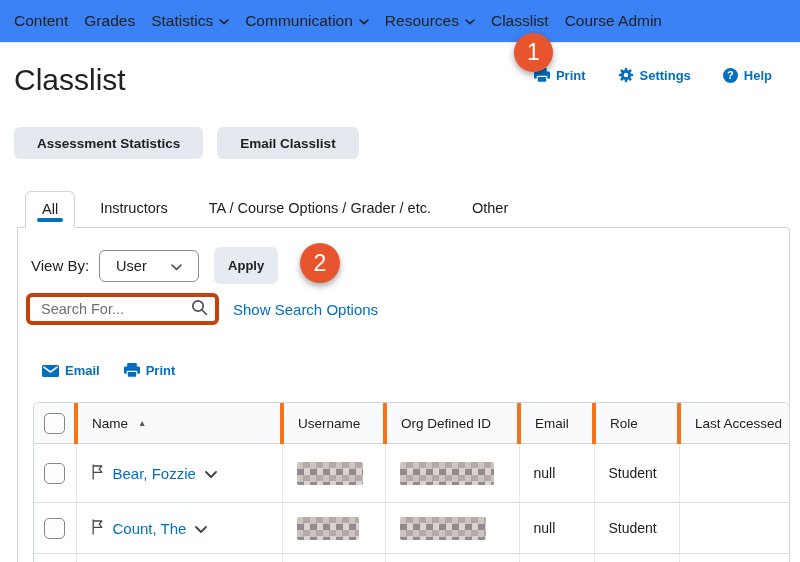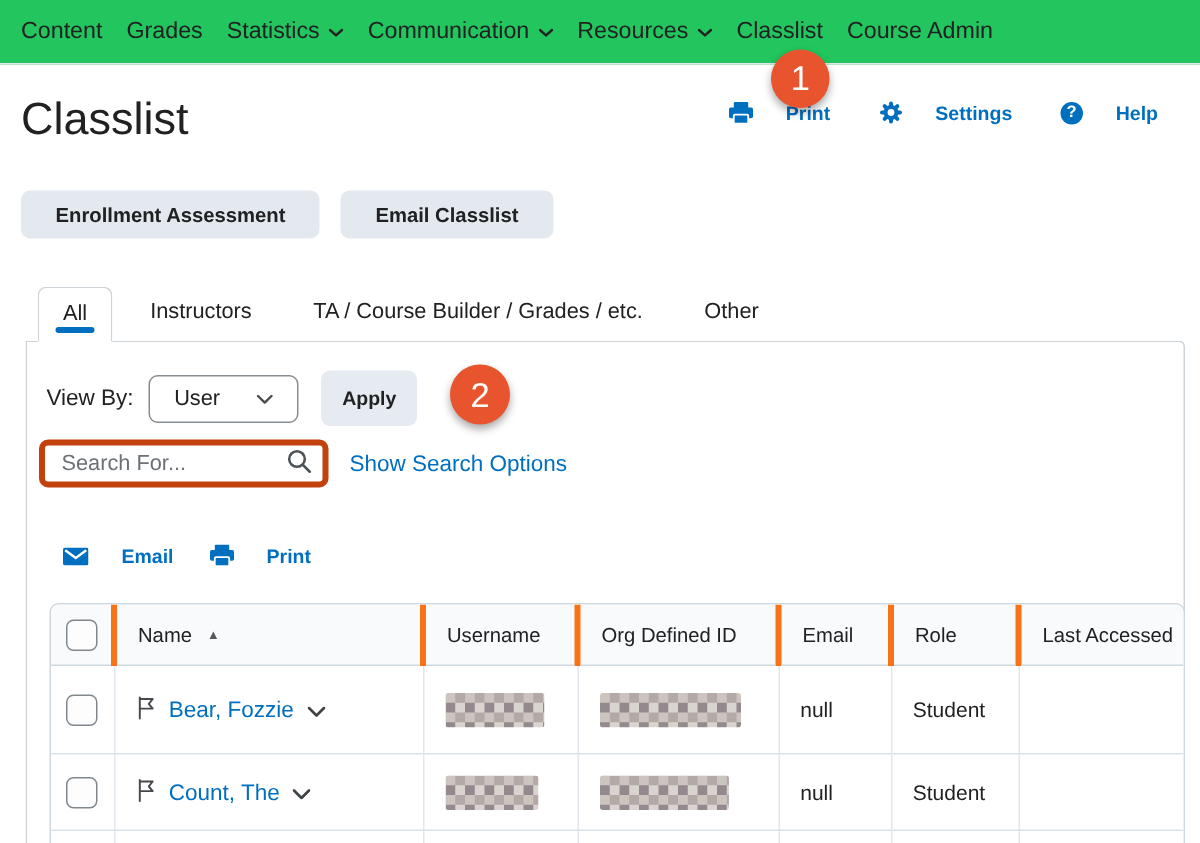--- a/index.html
+++ b/index.html
@@ -6,30 +6,30 @@
   body{
     width:800px;height:562px;overflow:hidden;position:relative;
     background:#fff;color:#202122;
     font-family:"Liberation Sans",sans-serif;
   }
   .screen{width:800px;height:562px;overflow:hidden;position:relative;}
 
   
   .topnav{
     display:flex;align-items:center;height:42px;padding:0 14px;gap:16px;
-    border-bottom:1px solid #e4e7ea;font-size:15.5px;background:#22c55e;
+    border-bottom:1px solid #e4e7ea;font-size:15.5px;background:#3b82f6;
   }
   .nav-item{display:flex;align-items:center;gap:6px;cursor:pointer;white-space:nowrap;}
   .nav-item svg{display:block;margin-top:2px;}
 
   
   .page-header{display:flex;justify-content:space-between;align-items:flex-start;padding:14px 14px 0 14px;}
   .page-title{font-size:30px;font-weight:400;margin:4px 0 0 0;line-height:38px;}
   .header-actions{display:flex;gap:32px;margin-top:10px;padding-right:14px;}
-  .icon-link{display:flex;align-items:center;gap:22px;color:#006fbf;font-weight:bold;font-size:13px;cursor:pointer;}
+  .icon-link{display:flex;align-items:center;gap:6px;color:#006fbf;font-weight:bold;font-size:13px;cursor:pointer;}
   .icon-link svg{display:block;}
   .help-badge{width:15px;height:15px;border-radius:50%;background:#006fbf;color:#fff;
     font-size:11px;font-weight:bold;display:flex;align-items:center;justify-content:center;line-height:1;}
 
   
   .btn-row{display:flex;gap:14px;padding:28px 14px 0 14px;}
   .btn{
     background:#e3e9ef;border:none;border-radius:6px;height:32px;padding:0 23px;
     font-family:"Liberation Sans",sans-serif;font-weight:bold;font-size:13.5px;color:#202122;cursor:pointer;
   }
@@ -196,35 +196,35 @@
         <span>Settings</span>
       </div>
       <div class="icon-link">
         <span class="help-badge">?</span>
         <span>Help</span>
       </div>
     </div>
   </div>
 
   <div class="btn-row">
-    <button class="btn">Enrollment Assessment</button>
+    <button class="btn">Assessment Statistics</button>
     <button class="btn">Email Classlist</button>
   </div>
 
   <div class="tabs-area">
     <div class="tabs">
       <div class="tab active">
         <span>All</span>
         <span class="tab-underline"></span>
       </div>
       <div class="tab">
         <span>Instructors</span>
       </div>
       <div class="tab">
-        <span>TA / Course Builder / Grades / etc.</span>
+        <span>TA / Course Options / Grader / etc.</span>
       </div>
       <div class="tab">
         <span>Other</span>
       </div>
     </div>
 
     <div class="panel">
 
       <div class="viewby-row">
         <span class="viewby-label">View By:</span>

